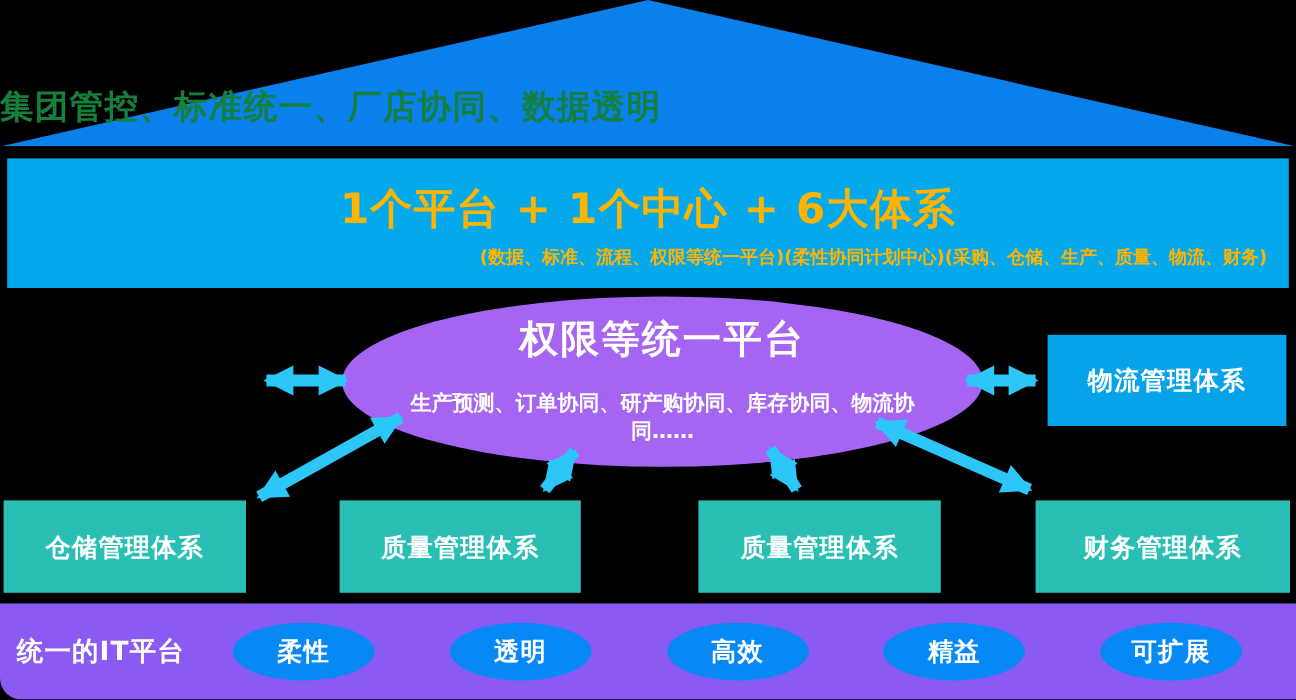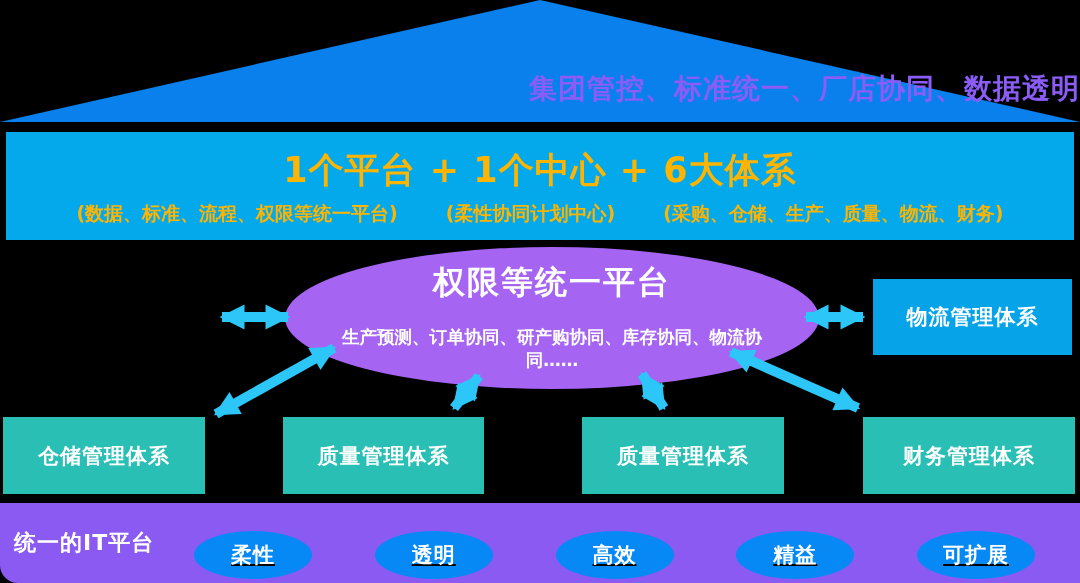--- a/index.html
+++ b/index.html
@@ -22,37 +22,37 @@
   .canvas{position:absolute;left:0;top:0;width:1080px;height:583px;background:#000;}
 
   
   .roof{
     position:absolute;left:0;top:0;width:1080px;height:122px;
     background:var(--roof-blue);
     clip-path:polygon(50% 0,100% 100%,0 100%);
   }
   .roof-label{
     position:absolute;left:0;right:0;top:70px;
-    text-align:right;color:#8b5cf6;font-size:28px;font-weight:700;letter-spacing:1px;
+    text-align:left;color:#15803d;font-size:28px;font-weight:700;letter-spacing:1px;
   }
 
   
   .banner{
     position:absolute;left:6px;top:132px;width:1068px;height:108px;
     background:var(--banner-blue);
     display:flex;flex-direction:column;justify-content:center;
   }
   .banner-title{
     text-align:center;color:var(--accent-orange);
     font-size:35px;font-weight:700;letter-spacing:1px;margin-top:2px;
   }
   .banner-subs{
-    display:flex;justify-content:center;
+    display:flex;justify-content:flex-end;
     padding:0 18px;margin-top:7px;
-    color:var(--accent-orange);font-size:19px;font-weight:700;white-space:nowrap;gap:48px;
+    color:var(--accent-orange);font-size:15px;font-weight:700;white-space:nowrap;
   }
 
   
   .box{
     position:absolute;display:flex;align-items:center;justify-content:center;
     color:#fff;font-size:21px;font-weight:700;letter-spacing:1px;
   }
   .box-blue{background:var(--box-blue);top:279px;height:76px;}
   .box-left{left:3px;width:209px;}
   .box-right{left:873px;width:199px;}
@@ -83,22 +83,22 @@
   .bar{
     position:absolute;left:0;top:503px;width:1080px;height:80px;
     background:var(--bar-purple);
     border-bottom-left-radius:18px;
   }
   .bar-label{
     position:absolute;left:14px;top:0;height:80px;display:flex;align-items:center;
     color:#fff;font-size:22px;font-weight:700;letter-spacing:1px;
   }
   .badges{
-    position:absolute;left:194px;top:28px;width:841px;height:48px;
-    display:flex;justify-content:space-between;align-items:flex-end;text-decoration:underline;
+    position:absolute;left:194px;top:16px;width:841px;height:48px;
+    display:flex;justify-content:space-between;align-items:flex-end;
   }
   .badge{
     width:118px;height:48px;border-radius:50%;
     background:var(--badge-blue);
     display:flex;align-items:center;justify-content:center;
     color:#fff;font-size:21px;font-weight:700;letter-spacing:1px;
   }
 </style>
 </head>
 <body>

